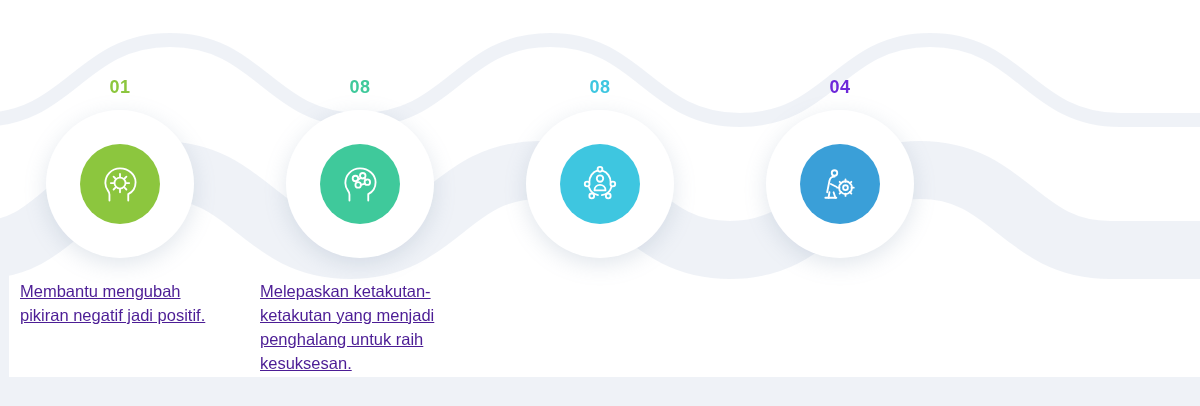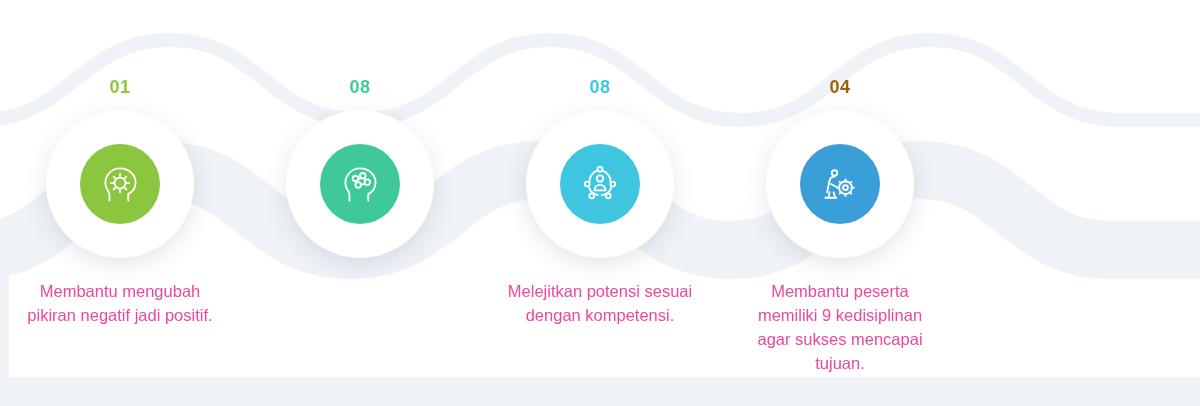--- a/index.html
+++ b/index.html
@@ -88,24 +88,25 @@
     justify-content: center;
   }
 
   .disc-inner svg {
     display: block;
   }
 
   .step-caption {
     margin-top: 22px;
     width: 200px;
-    text-align: center;
-    color: #ec4899;
+    text-align: left;
+    color: #4c1d95;
     font-size: 16.5px;
     line-height: 1.45;
+    text-decoration: underline;
   }
 </style>
 </head>
 <body>
 
 <div id="infographic">
 
   <svg class="wave-bg" viewBox="0 0 1200 406" preserveAspectRatio="none" xmlns="http://www.w3.org/2000/svg">
     <defs>
       <linearGradient id="ribbonGrad" x1="0" y1="0" x2="1" y2="0">
@@ -148,57 +149,56 @@
           <svg width="44" height="44" viewBox="0 0 48 48" xmlns="http://www.w3.org/2000/svg" fill="none" stroke="#ffffff" stroke-width="2" stroke-linecap="round" stroke-linejoin="round">
             <path d="M33 42v-7c5-2.5 8-7.5 8-13C41 14 33.5 7 24 7S8 14.5 8 23c0 4 1.5 6.5 3 8.5 1.2 1.6 1.5 2.5 1.5 4V42"></path>
             <circle cx="19" cy="18" r="3"></circle>
             <circle cx="27" cy="15" r="3"></circle>
             <circle cx="32" cy="22" r="3"></circle>
             <circle cx="22" cy="25" r="3"></circle>
             <path d="M21.5 19.5l3.5-2M28.5 17.5l2 2M29.5 23.5l-4.5 1.5"></path>
           </svg>
         </div>
       </div>
+      <div class="step-caption">Melepaskan ketakutan-ketakutan yang menjadi penghalang untuk raih kesuksesan.</div>
     </div>
 
     <div class="step">
       <div class="step-number" style="color:#3ec6e0">08</div>
       <div class="disc-wrap">
         <div class="disc-outer"></div>
         <div class="disc-inner" style="background:#3ec6e0">
           <svg width="44" height="44" viewBox="0 0 48 48" xmlns="http://www.w3.org/2000/svg" fill="none" stroke="#ffffff" stroke-width="2" stroke-linecap="round" stroke-linejoin="round">
             <circle cx="24" cy="18" r="3.5"></circle>
             <path d="M18 31c0-3.5 2.7-6 6-6s6 2.5 6 6z"></path>
             <circle cx="24" cy="8" r="2.6"></circle>
             <circle cx="10" cy="24" r="2.6"></circle>
             <circle cx="38" cy="24" r="2.6"></circle>
             <circle cx="15" cy="37" r="2.6"></circle>
             <circle cx="33" cy="37" r="2.6"></circle>
             <path d="M12.4 22.2A13 13 0 0 1 21.6 9.1M26.6 9.4a13 13 0 0 1 9 12.8M36.6 27A13 13 0 0 1 26 36.2M21.8 36.1A13 13 0 0 1 12 27.6"></path>
           </svg>
         </div>
       </div>
-      <div class="step-caption">Melejitkan potensi sesuai dengan kompetensi.</div>
-    </div>
-
-    <div class="step">
-      <div class="step-number" style="color:#a16207">04</div>
+    </div>
+
+    <div class="step">
+      <div class="step-number" style="color:#6d28d9">04</div>
       <div class="disc-wrap">
         <div class="disc-outer"></div>
         <div class="disc-inner" style="background:#3a9fd8">
           <svg width="44" height="44" viewBox="0 0 48 48" xmlns="http://www.w3.org/2000/svg" fill="none" stroke="#ffffff" stroke-width="2" stroke-linecap="round" stroke-linejoin="round">
             <circle cx="18" cy="12" r="3"></circle>
             <path d="M18 16c-3 0-5 2-5.5 4.5L10 33"></path>
             <path d="M14 24l6 3"></path>
             <path d="M12.5 33l-1 6M17 33l2 6"></path>
             <circle cx="30" cy="28" r="7"></circle>
             <circle cx="30" cy="28" r="2.6"></circle>
             <path d="M30 19v2.5M30 34.5V37M39 28h-2.5M23.5 28H21M36.4 21.6l-1.8 1.8M25.4 32.6l-1.8 1.8M36.4 34.4l-1.8-1.8M25.4 23.4l-1.8-1.8"></path>
             <path d="M8 39h12"></path>
           </svg>
         </div>
       </div>
-      <div class="step-caption">Membantu peserta memiliki 9 kedisiplinan agar sukses mencapai tujuan.</div>
     </div>
 
 
   </div>
 </div>
 
 </body></html>

